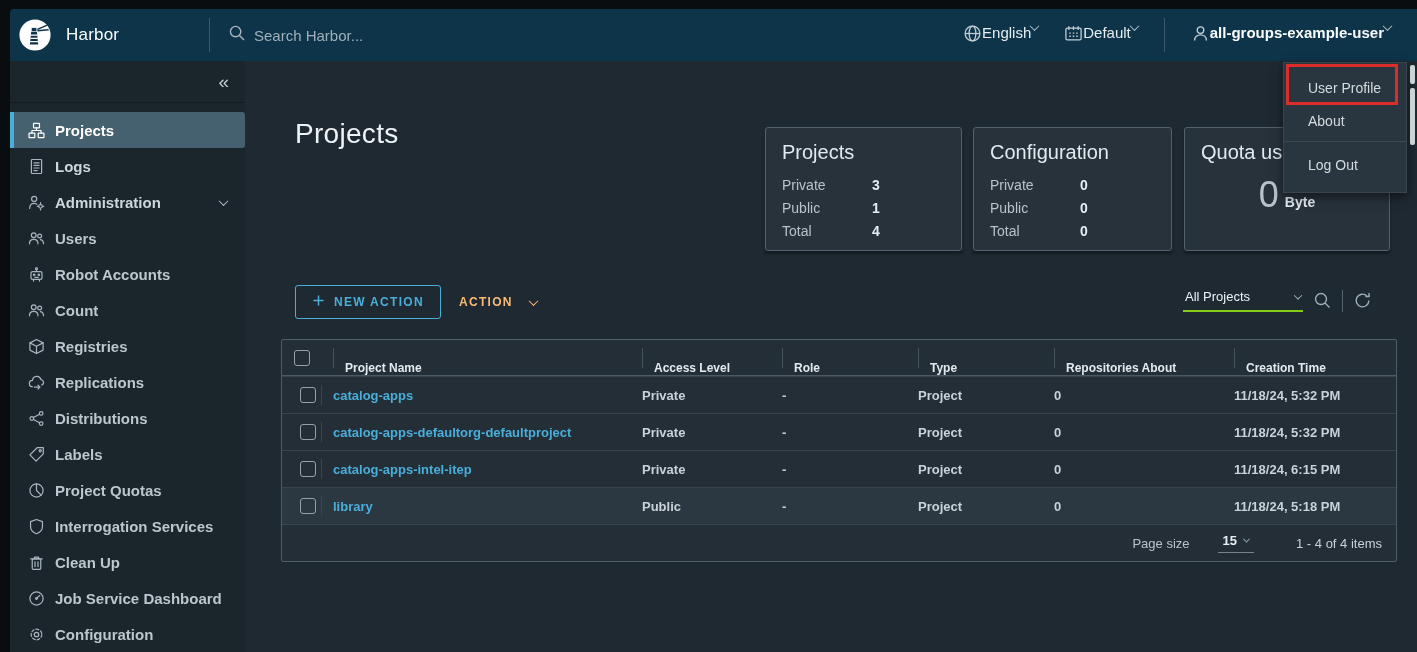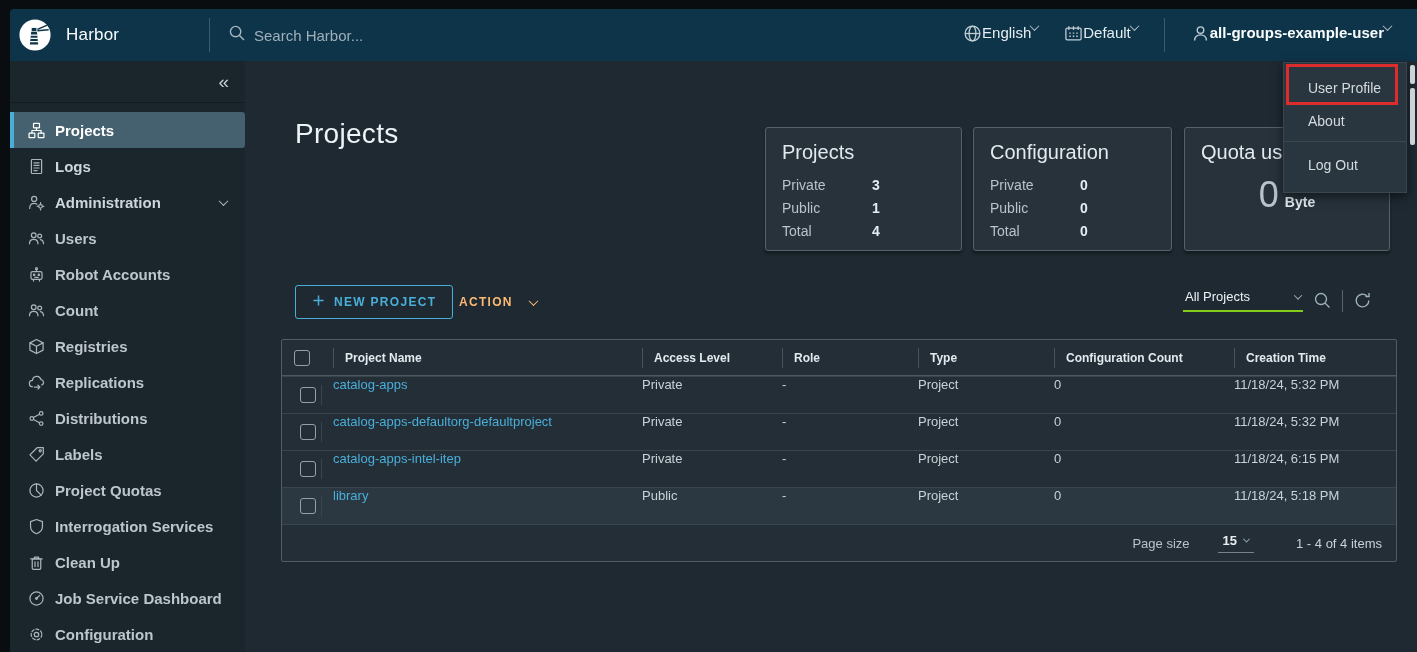--- a/index.html
+++ b/index.html
@@ -104,33 +104,33 @@
   .icon-btn svg { stroke:#9fb2bc; }
   .filter-sep { width:1px; height:22px; background:#55646e; margin:0 10px; }
 
   
   .grid {
     position:absolute; left:36px; top:278px; width:1116px;
     background:#232e37; border:1px solid #4e5d66; border-radius:2px;
   }
   .thead { display:flex; height:36px; align-items:stretch; border-bottom:1px solid #4a5963;
     font-size:12px; font-weight:700; color:#e3eaee; }
-  .th { display:flex; align-items:center; padding-left:11px; }
+  .th { display:flex; align-items:flex-end; padding-left:11px; }
   .th-line { border-left:1px solid #46545d; height:20px; align-self:center; }
   .col-check { width:40px; display:flex; justify-content:center; align-items:center; padding-left:0; }
   .col-name { width:309px; }
   .col-access { width:140px; }
   .col-role { width:136px; }
   .col-type { width:136px; }
   .col-repos { width:180px; }
   .col-time { flex:1; }
   .row { display:flex; height:37px; align-items:stretch; border-top:1px solid #39444c; font-size:13px; color:#c9d2d7; }
   .row:first-of-type { border-top:none; }
   .row.hl { background:#2b3842; }
-  .td { display:flex; padding-left:11px; }
+  .td { display:flex; align-items:center; padding-left:11px;font-weight:bold; }
   .row .col-check { position:relative; }
   .row .col-check::after { content:""; position:absolute; right:0; top:8px; bottom:8px; width:1px; background:#39444c; }
   .checkbox {
     width:16px; height:16px; border:1px solid #95a1a9; border-radius:3px;
     background:transparent; cursor:pointer;
   }
   .link { color:#4aaed9; cursor:pointer; text-decoration:none; }
   .tfoot { display:flex; height:37px; align-items:center; justify-content:flex-end;
     border-top:1px solid #39444c; font-size:13px; color:#b9c3c9; padding-right:14px; }
   .pagesize-value { display:flex; align-items:center; gap:7px; margin-left:28px;
@@ -423,21 +423,21 @@
         <span class="quota-number">0</span><span class="quota-unit">Byte</span>
       </div>
     </div>
 
     <button class="btn-new">
       <span>
         <svg width="13" height="13" viewBox="0 0 14 14" fill="none" stroke-width="1.6">
           <path d="M7 1.5v11 M1.5 7h11"></path>
         </svg>
       </span>
-      <span>NEW PROJECT</span>
+      <span>NEW ACTION</span>
     </button>
     <div class="action-dd">
       <span>ACTION</span>
       <span class="caret"></span>
     </div>
 
     <div class="filter-wrap">
       <div class="filter-select">
         <span>All Projects</span>
         <span class="caret"></span>
@@ -473,21 +473,21 @@
         <div class="th col-role">
             <span class="th-line"></span>
             <span style="padding-left:11px">Role</span>
           </div>
         <div class="th col-type">
             <span class="th-line"></span>
             <span style="padding-left:11px">Type</span>
           </div>
         <div class="th col-repos">
             <span class="th-line"></span>
-            <span style="padding-left:11px">Configuration Count</span>
+            <span style="padding-left:11px">Repositories About</span>
           </div>
         <div class="th col-time">
             <span class="th-line"></span>
             <span style="padding-left:11px">Creation Time</span>
           </div>
       </div>
 
       <div class="row">
         <div class="td col-check">
             <span class="checkbox"></span>

